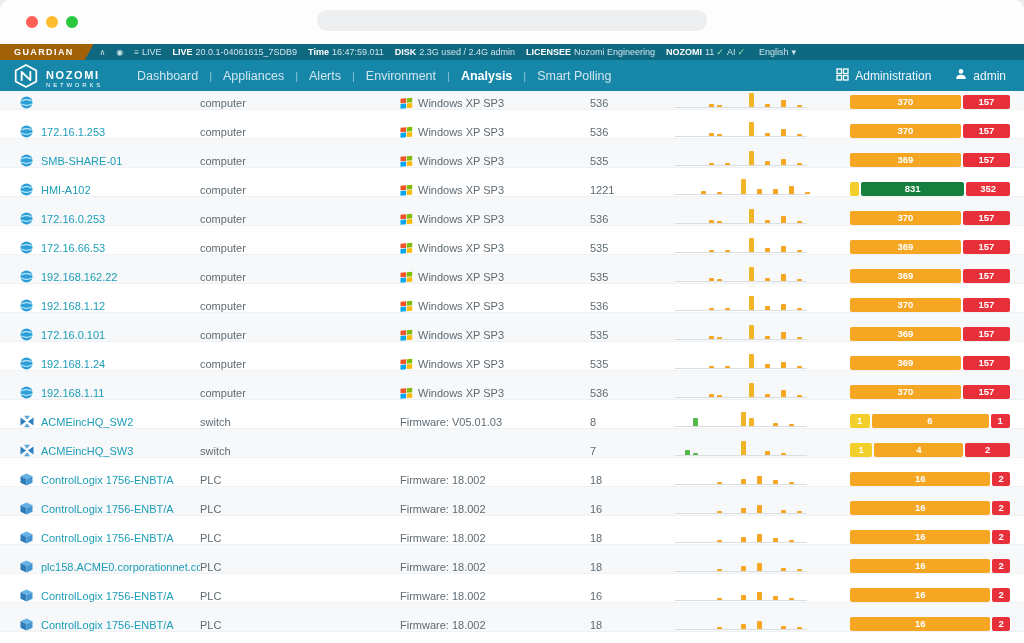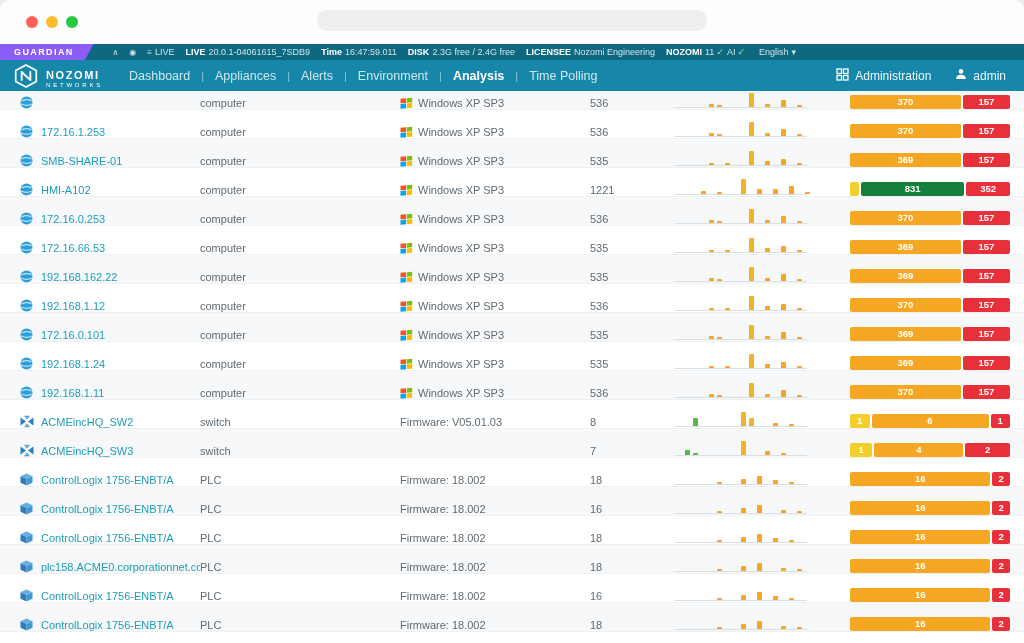--- a/index.html
+++ b/index.html
@@ -6,33 +6,33 @@
   html,body{width:1024px;height:643px;overflow:hidden}
   body{font-family:"Liberation Sans",sans-serif;background:#e9ebec}
   .screen{width:1024px;height:643px;background:#fff;border-radius:10px 10px 0 0;overflow:hidden;display:flex;flex-direction:column}
   
   .chrome{flex:0 0 44px;background:#fdfdfd;position:relative;display:flex;align-items:center}
   .lights{display:flex;gap:8px;margin-left:26px}
   .light{width:12px;height:12px;border-radius:50%}
   .urlbar{position:absolute;left:50%;transform:translateX(-50%);top:10px;width:390px;height:21px;border-radius:11px;background:#eceeef}
   
   .statusbar{flex:0 0 16px;background:#0E6880;display:flex;align-items:center;color:#cfe4ec;font-size:9px;white-space:nowrap}
-  .guardian{height:16px;line-height:16px;background:#8b5cf6;color:#fff;font-weight:bold;font-size:9px;letter-spacing:1.4px;padding:0 20px 0 14px;clip-path:polygon(0 0,100% 0,calc(100% - 9px) 100%,0 100%)}
+  .guardian{height:16px;line-height:16px;background:#a16207;color:#fff;font-weight:bold;font-size:9px;letter-spacing:1.4px;padding:0 20px 0 14px;clip-path:polygon(0 0,100% 0,calc(100% - 9px) 100%,0 100%)}
   .sitems{display:flex;align-items:center;gap:11px;margin-left:auto;margin-right:228px}
   .sgroup{display:flex;align-items:center;gap:3px}
   .sgroup b{color:#fff;font-weight:bold}
   .sicon{opacity:.9;font-size:8px;color:#e6f2f6}
   .scheck{color:#9fe8a8;margin:0 3px 0 2px}
   .lang{cursor:pointer}
   
   .nav{flex:0 0 31px;background:#1787A9;display:flex;align-items:center;color:#fff}
   .logo{display:flex;align-items:flex-end;gap:7px;margin-left:13px;width:104px}
   .logotext .l1{font-size:11px;font-weight:bold;letter-spacing:1.6px;line-height:11px}
   .logotext .l2{font-size:6px;letter-spacing:2.8px;line-height:8px}
-  .navitems{display:flex;align-items:center;gap:11px;margin-left:12px;font-size:12.5px}
+  .navitems{display:flex;align-items:center;gap:11px;margin-left:20px;font-size:12.5px}
   .navitem{color:#cfe6ee;cursor:pointer;text-decoration:none}
   .navitem.active{color:#fff;font-weight:bold}
   .navsep{color:rgba(255,255,255,.5);font-size:11px}
   .navright{margin-left:auto;display:flex;align-items:center;gap:24px;margin-right:18px;font-size:12px}
   .navbtn{display:flex;align-items:center;gap:6px;color:#eef7fa;cursor:pointer}
   
   .tablewrap{flex:1 1 auto;overflow:hidden;position:relative;background:#fff}
   .rows{margin-top:-10px}
   .row{display:flex;align-items:flex-end;height:29px;background:#fff;border-bottom:1px solid #f0f1f2}
   .row.alt{background:#f7f8f9}
@@ -76,21 +76,21 @@
       <span class="sgroup">
         <b>LIVE</b>
         <span>20.0.1-04061615_7SDB9</span>
       </span>
       <span class="sgroup">
         <b>Time</b>
         <span>16:47:59.011</span>
       </span>
       <span class="sgroup">
         <b>DISK</b>
-        <span>2.3G free / 2.4G free</span>
+        <span>2.3G used / 2.4G admin</span>
       </span>
       <span class="sgroup">
         <b>LICENSEE</b>
         <span>Nozomi Engineering</span>
       </span>
       <span class="sgroup">
         <b>NOZOMI</b>
         <span id="updates-items"><span>11</span><span class="scheck">✓</span><span>AI</span><span class="scheck">✓</span></span>
       </span>
       <span class="sgroup lang">
@@ -117,21 +117,21 @@
         <a class="navitem">Dashboard</a>
         <span class="navsep">|</span>
         <a class="navitem">Appliances</a>
         <span class="navsep">|</span>
         <a class="navitem">Alerts</a>
         <span class="navsep">|</span>
         <a class="navitem">Environment</a>
         <span class="navsep">|</span>
         <a class="navitem active">Analysis</a>
         <span class="navsep">|</span>
-        <a class="navitem">Time Polling</a>
+        <a class="navitem">Smart Polling</a>
       </div>
     <div class="navright">
       <span class="navbtn">
         <span>
           <svg width="13" height="13" viewBox="0 0 13 13" fill="none" stroke="#fff" stroke-width="1.3">
               <rect x="1" y="1" width="4.5" height="4.5"></rect>
               <rect x="7.5" y="1" width="4.5" height="4.5"></rect>
               <rect x="1" y="7.5" width="4.5" height="4.5"></rect>
               <rect x="7.5" y="7.5" width="4.5" height="4.5"></rect>
             </svg>

